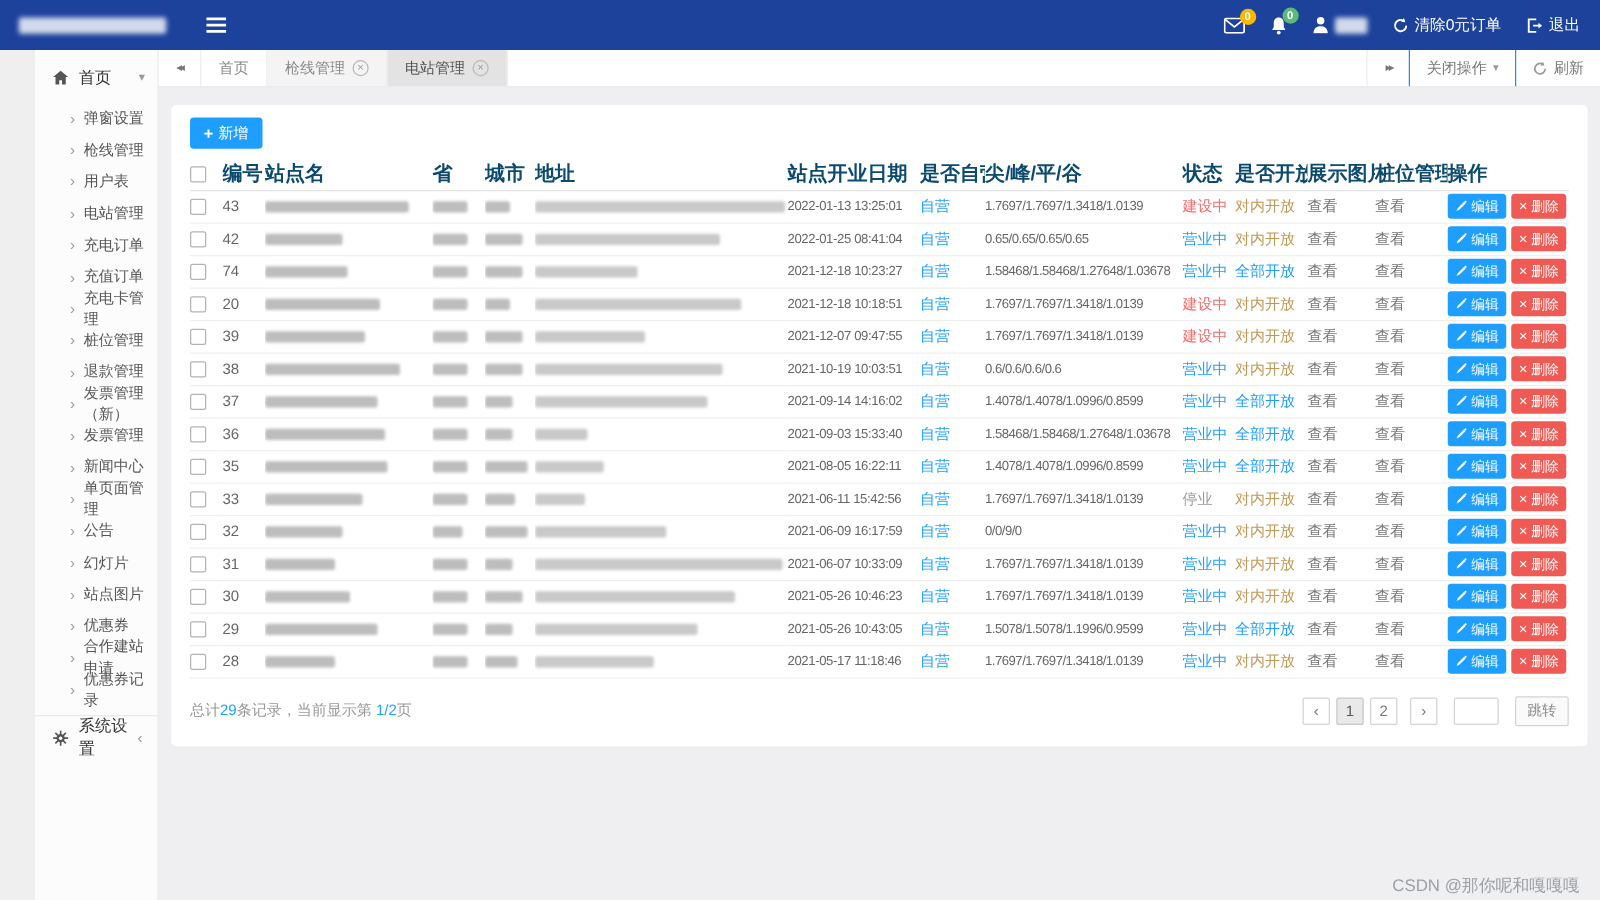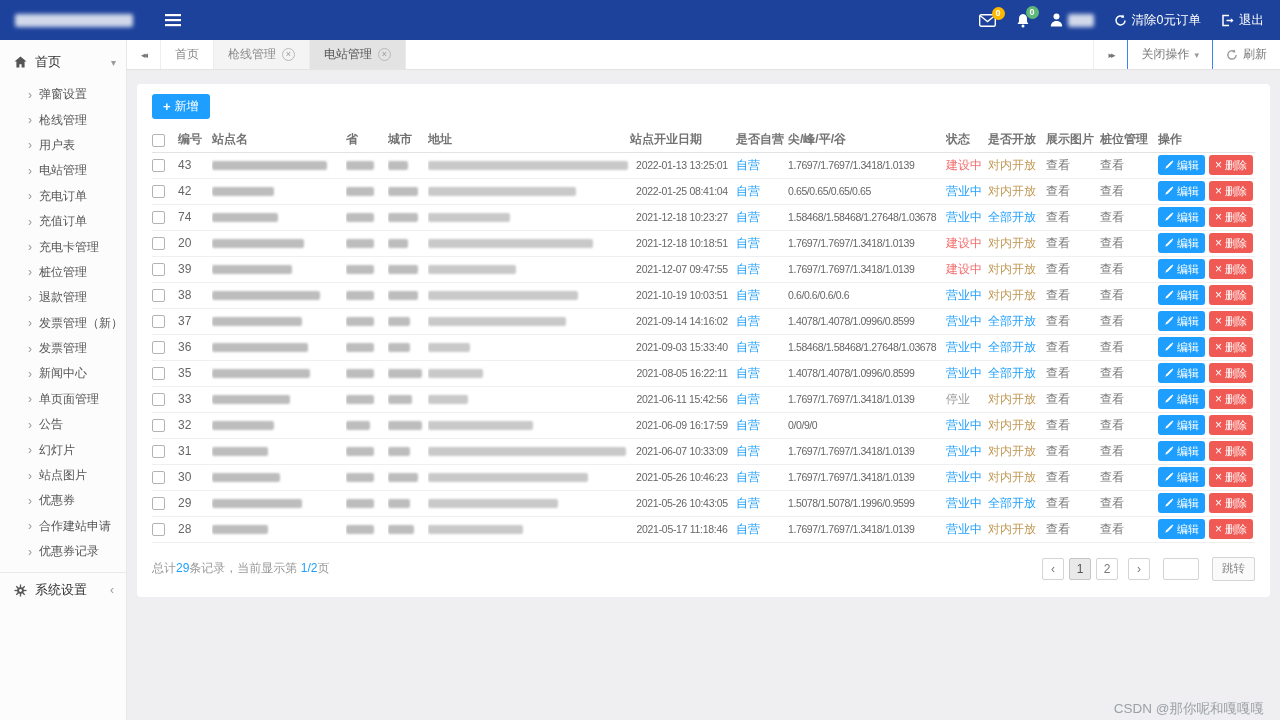--- a/index.html
+++ b/index.html
@@ -14,21 +14,21 @@
   .nav-right { margin-left:auto; display:flex; align-items:center; gap:20px; padding-right:16px; font-size:12.5px; }
   .nav-ico-wrap { position:relative; display:inline-flex; cursor:pointer; }
   .badge { position:absolute; top:-7px; right:-9px; font-size:9px; line-height:1; padding:2px 4px; border-radius:7px; color:#fff; font-weight:bold; }
   .badge.orange { background:#FFB800; }
   .badge.green { background:#5FB878; }
   .nav-user { display:flex; align-items:center; gap:5px; cursor:pointer; }
   .nav-act { display:flex; align-items:center; gap:5px; cursor:pointer; white-space:nowrap; }
   svg.ico { display:block; }
 
   
-  .wrap { display:flex; height:680px; }
+  .wrap { display:flex; height:680px;margin-left:28px; }
   .sidebar { width:147px; background:#fcfcfc; border-right:1px solid #e7e7e7; overflow:hidden; }
   .main { flex:1; display:flex; flex-direction:column; background:#efeff1; position:relative; }
 
   
   .side-top { display:flex; align-items:center; height:32px; padding:0 10px 0 14px; color:#333; font-size:13px; cursor:pointer; margin-top:6px; }
   .side-top .lbl { margin-left:8px; flex:1; }
   .side-top .chev { color:#999; font-size:10px; }
   .side-list { padding:4px 0 6px; }
   .side-item { height:25.4px; display:flex; align-items:center; padding-left:28px; font-size:12px; color:#565656; cursor:pointer; }
   .side-item .arr { color:#9a9a9a; margin-right:7px; font-size:12px; }
@@ -56,27 +56,27 @@
   .search-input { width:160px; height:28px; border:1px solid #dcdcdc; border-radius:2px; outline:none; padding:0 8px; font-size:12px; color:#333; }
   .btn-search { margin-left:12px; height:28px; padding:0 14px; background:#1aaa74; border:none; border-radius:14px; color:#fff; font-size:12px; display:inline-flex; align-items:center; gap:5px; cursor:pointer; }
   .mag { width:8px; height:8px; border:1.6px solid #fff; border-radius:50%; position:relative; display:inline-block; }
   .mag::after { content:''; position:absolute; width:4px; height:1.6px; background:#fff; transform:rotate(45deg); right:-3px; bottom:-1px; }
 
   .table-card { margin-top:14px; padding:10px 15px 0; }
   .btn-add { height:25px; padding:0 11px; background:#1E9FFF; border:none; border-radius:3px; color:#fff; font-size:12px; display:inline-flex; align-items:center; gap:4px; cursor:pointer; }
   .btn-add .plus { font-size:13px; font-weight:bold; line-height:1; }
 
   table { width:100%; border-collapse:collapse; table-layout:fixed; margin-top:9px; }
-  th { height:24px; text-align:left; font-size:12px; color:#737373; font-weight:bold; border-bottom:1px solid #e3e3e3; padding:0 2px 0 0; white-space:nowrap; overflow:hidden; }
+  th { height:24px; text-align:left; font-size:16px; color:#0c4a6e; font-weight:bold; border-bottom:1px solid #e3e3e3; padding:0 2px 0 0; white-space:nowrap; overflow:hidden; }
   td { height:26px; font-size:12px; color:#666; border-bottom:1px solid #efefef; padding:0 2px 0 0; white-space:nowrap; overflow:hidden; }
   .cb { width:13px; height:13px; border:1px solid #b3b3b3; border-radius:2px; display:inline-block; vertical-align:middle; background:#fff; cursor:pointer; }
   .bar { display:inline-block; height:9px; border-radius:2px; background:#bdbdbd; filter:blur(1.3px); vertical-align:middle; }
   .bar.lt { background:#c9c9c9; }
   .num { font-size:10.5px; letter-spacing:-0.4px; }
-  .dt  { font-size:10.5px; letter-spacing:-0.3px;text-align:center; }
+  .dt  { font-size:10.5px; letter-spacing:-0.3px; }
   .c-blue { color:#1E9FFF; } .c-red { color:#f56c6c; } .c-gray { color:#9b9b9b; } .c-tan { color:#c09853; }
   .view-lnk { color:#777; cursor:pointer; }
   .btn-mini { height:20px; border:none; border-radius:3px; color:#fff; font-size:11px; padding:0 6px; display:inline-flex; align-items:center; gap:3px; cursor:pointer; vertical-align:middle; }
   .btn-edit { background:#1E9FFF; }
   .btn-del  { background:#f05a55; margin-left:4px; }
   .btn-mini .x { font-size:12px; line-height:1; }
 
   .table-footer { display:flex; align-items:center; justify-content:space-between; padding:14px 0 16px; }
   .foot-info { font-size:12px; color:#999; }
   .foot-info b { color:#1E9FFF; font-weight:normal; }

